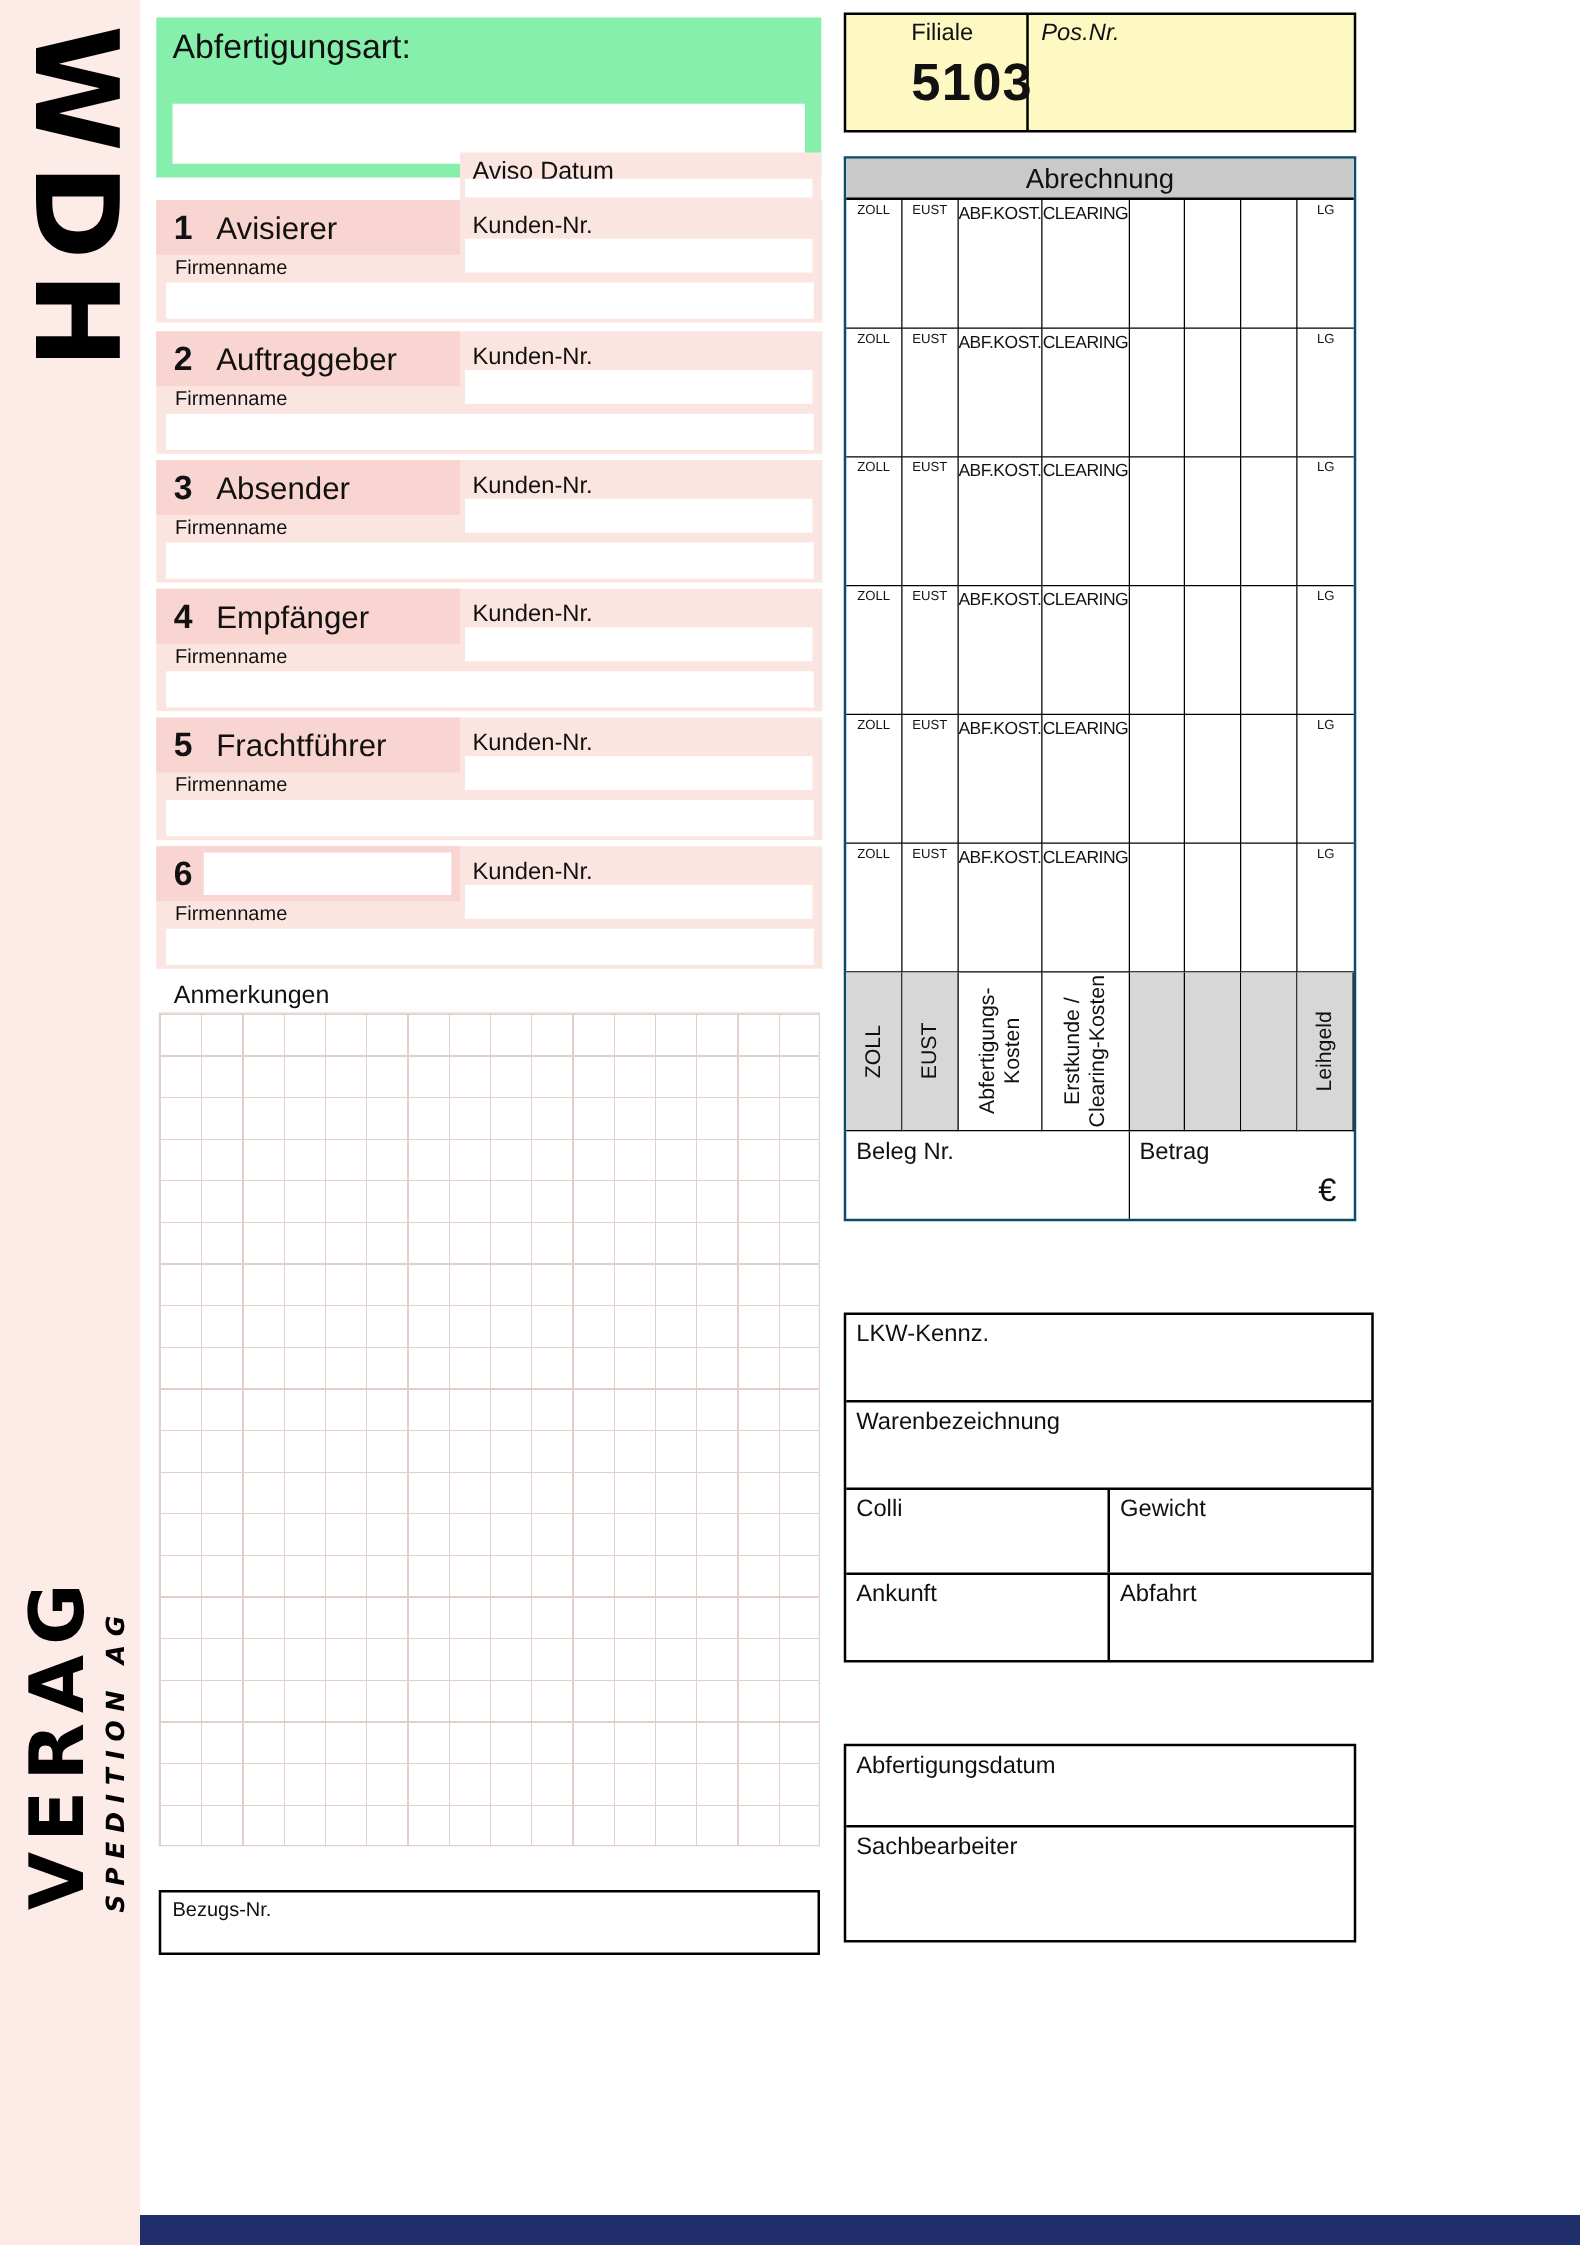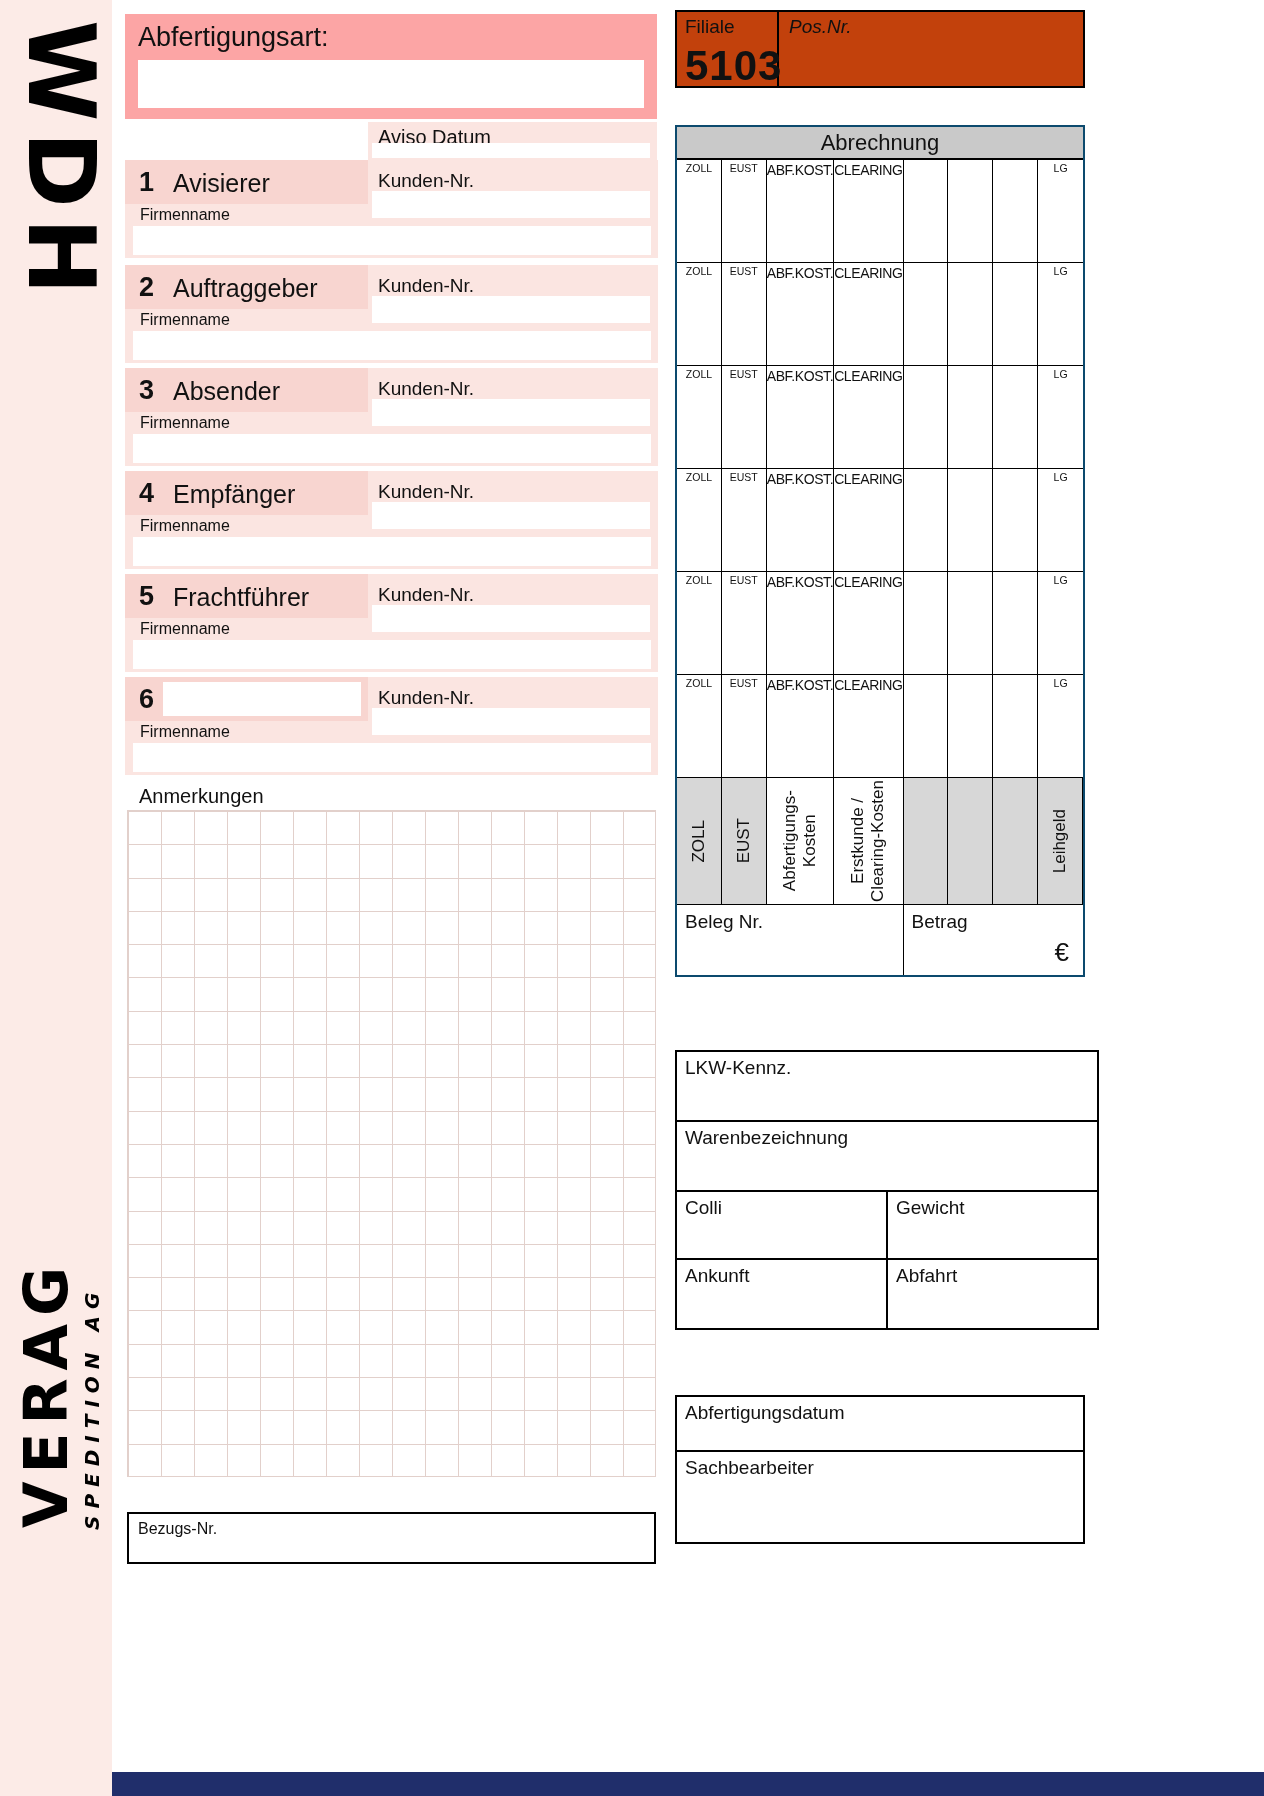--- a/index.html
+++ b/index.html
@@ -29,26 +29,26 @@
   }
   .spedition {
     position:absolute; left:82px; top:1200px; height:330px;
     writing-mode: vertical-rl; transform:rotate(180deg); line-height:1;
     font-family:"DejaVu Sans", sans-serif; font-weight:bold; font-style:italic;
     font-size:20px; letter-spacing:7px; color:#000;
   }
   .bottom-bar { position:absolute; left:112px; right:0; bottom:0; height:24px; background:#202e6b; }
 
   
-  .abf-box { position:absolute; left:125px; top:14px; width:532px; height:105px; background:#fca5a5; padding:8px 13px; }
+  .abf-box { position:absolute; left:125px; top:14px; width:532px; height:128px; background:#86efac; padding:8px 13px; }
   .abf-label { font-size:27px; }
   .abf-input { position:absolute; left:13px; right:13px; bottom:11px; height:48px; border:none; background:#fff; font-size:24px; padding:0 10px; outline:none; }
 
   
-  .filiale-box { position:absolute; left:675px; top:10px; width:410px; height:78px; border:2px solid #000; display:flex; background:#c2410c; }
+  .filiale-box { position:absolute; left:675px; top:10px; width:410px; height:96px; border:2px solid #000; display:flex; background:#fef9c3;padding-left:44px; }
   .filiale-cell { width:102px; border-right:2px solid #000; padding:4px 8px; }
   .small-label { font-size:19px; }
   .filiale-value { font-size:42px; font-weight:bold; margin-top:4px; letter-spacing:1px; }
   .posnr-cell { flex:1; padding:4px 10px;font-style:italic; }
 
   
   .aviso-strip { position:absolute; left:368px; top:122px; width:289px; height:38px; background:#fbe5e1; }
   .aviso-label { position:absolute; left:10px; top:4px; font-size:20px; }
   .aviso-input { position:absolute; left:4px; right:7px; bottom:2px; height:15px; border:none; background:#fff; font-size:13px; padding:0 6px; outline:none; }
 
@@ -105,21 +105,21 @@
   .rh70 { height:70px; } .rh68 { height:68px; }
   .box-label { position:absolute; left:8px; top:5px; font-size:19px; }
   .ship-split { display:flex; }
   .ship-cell { flex:1; position:relative; }
   .ship-cell.first { border-right:2px solid #000; }
 
   
   .processing-box { position:absolute; left:675px; top:1395px; width:410px; border:2px solid #000; background:#fff; }
   .proc-row { position:relative; border-bottom:2px solid #000; }
   .proc-row:last-child { border-bottom:none; }
-  .rh55 { height:55px; } .rh90 { height:90px; }
+  .rh55 { height:65px; } .rh90 { height:90px; }
 </style>
 </head>
 <body>
 
 <div class="page">
 
   <div class="pink-strip"></div>
   <div class="wdh">WDH</div>
   <div class="verag">VERAG</div>
   <div class="spedition">SPEDITION AG</div>

